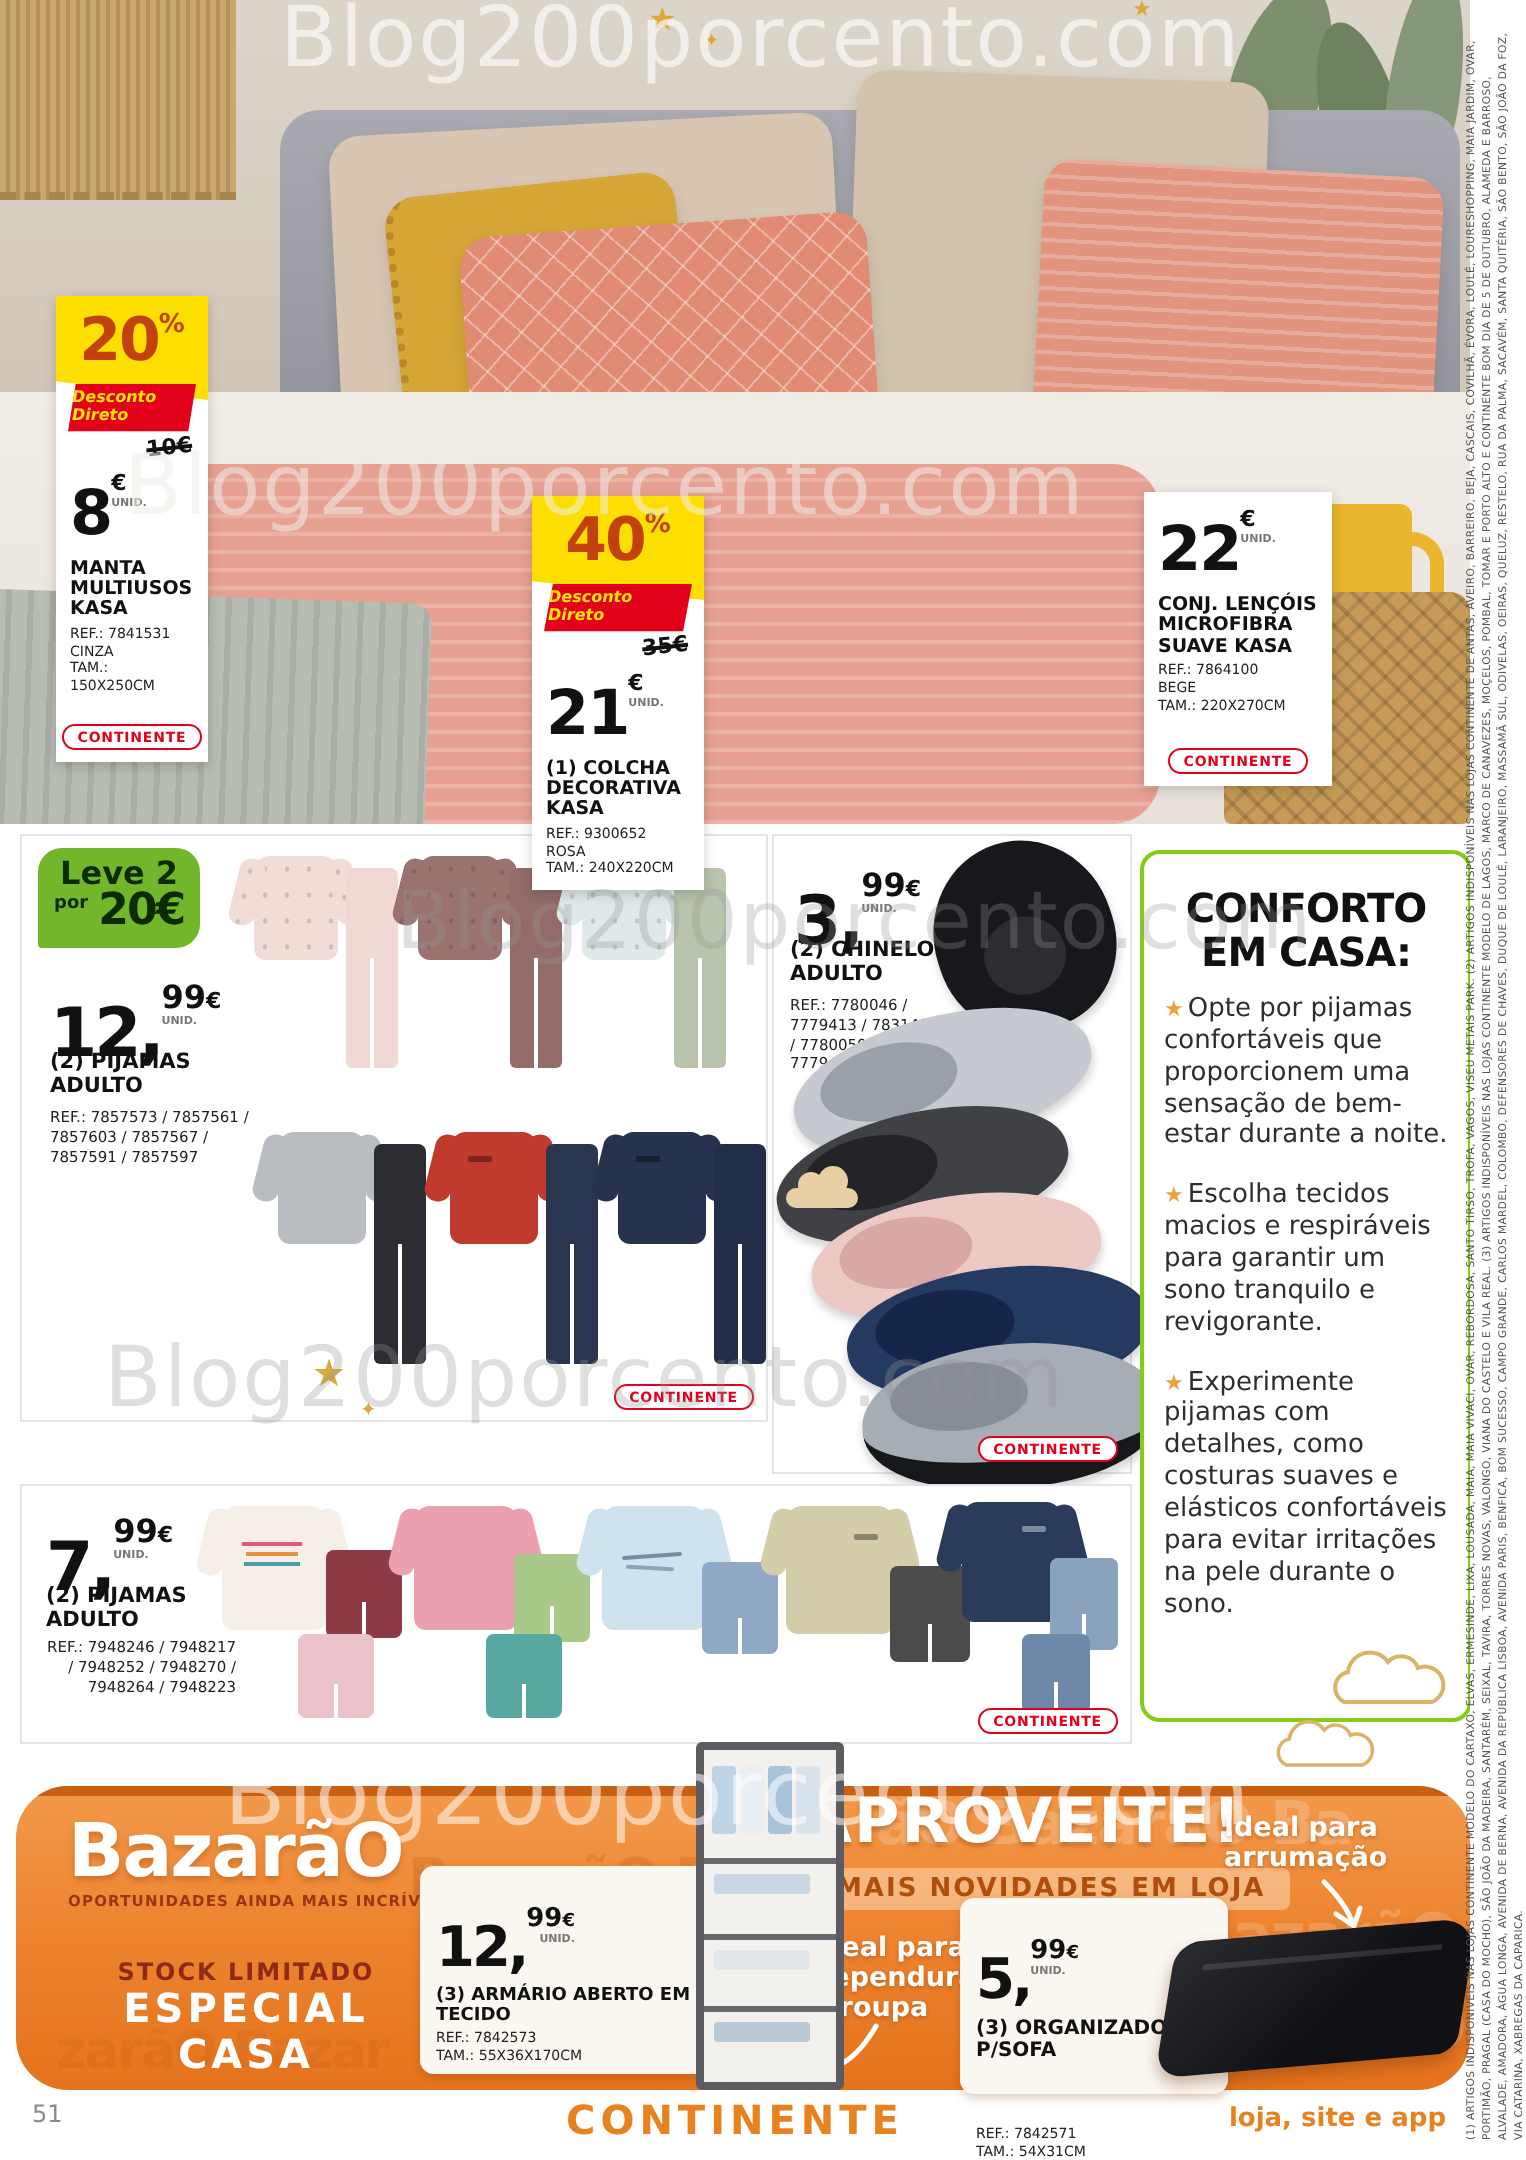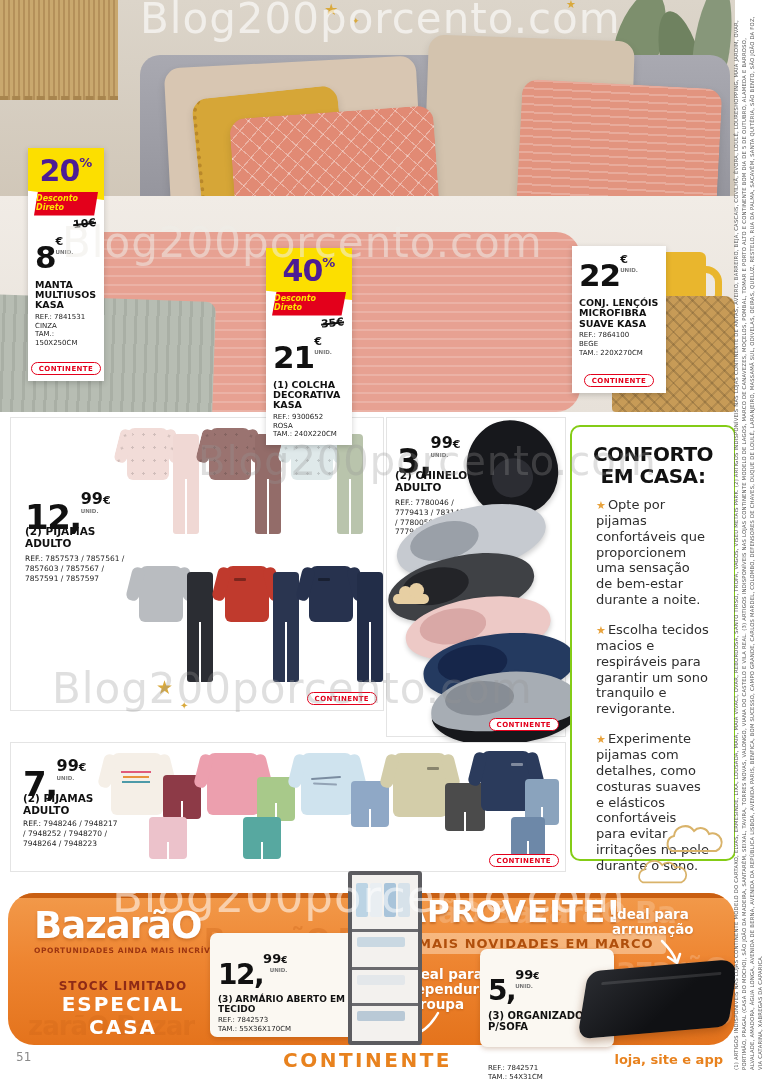--- a/index.html
+++ b/index.html
@@ -26,21 +26,21 @@
   .basket{background:
         repeating-linear-gradient(45deg,rgba(0,0,0,.14) 0 2px,transparent 2px 9px),
         repeating-linear-gradient(-45deg,rgba(0,0,0,.10) 0 2px,transparent 2px 9px),#c79b57;
         border-radius:10px 10px 4px 4px;}
   .mug{background:#e9b62d;border-radius:6px 6px 8px 8px;}
   .mug:after{content:"";position:absolute;right:-16px;top:14px;width:20px;height:30px;
         border:7px solid #e9b62d;border-left:none;border-radius:0 16px 16px 0;}
 
   
   .hbadge{position:absolute;background:#fff;box-shadow:0 2px 6px rgba(0,0,0,.18);padding-bottom:6px;z-index:10;}
-  .ybox{background:#fcdf00;text-align:center;font-weight:900;color:#4c1d95;
+  .ybox{background:#fcdf00;text-align:center;font-weight:900;color:#c2410c;
         padding:5px 2px 12px;clip-path:polygon(0 0,100% 0,100% 100%,0 82%);}
   .ybox .pct{font-size:30px;letter-spacing:-1px;}
   .ybox .pctsym{font-size:13px;vertical-align:14px;}
   .ribbon{background:#e3001b;color:#ffe500;font-weight:800;font-style:italic;
         font-size:8px;line-height:1.1;text-align:left;padding:3px 2px;
         margin:-8px 6px 0 6px;clip-path:polygon(6% 0,100% 0,94% 100%,0 100%);position:relative;}
   .oldprice{font-size:11px;font-weight:800;text-align:right;padding:3px 8px 0 0;
         text-decoration:line-through;text-decoration-thickness:2px;transform:rotate(-6deg);}
   .bigprice{padding:0 4px 0 7px;white-space:nowrap;}
   .p-int{font-weight:900;font-size:31px;letter-spacing:-1px;}
@@ -80,21 +80,21 @@
   .shorts:after{content:"";position:absolute;left:50%;bottom:0;width:2px;height:40%;background:#fff;transform:translateX(-50%);}
   .chest{position:absolute;left:9px;top:12px;width:12px;height:3px;background:rgba(0,0,0,.35);border-radius:1px;}
 
   
   .slip{position:absolute;border-radius:50% 50% 46% 46%;box-shadow:0 3px 5px rgba(0,0,0,.18);}
   .slip .open{position:absolute;left:10%;top:12%;width:46%;height:58%;border-radius:50%;}
 
   
   .conforto{position:absolute;border:2px solid #84cc16;border-radius:10px;background:#fff;}
   .cf-title{font-weight:900;font-size:20px;text-align:center;line-height:1.1;margin:16px 6px 10px;letter-spacing:-.5px;}
-  .cf-b{font-size:13px;line-height:1.22;color:#2e2e2e;margin:0 24px 14px;}
+  .cf-b{font-size:13px;line-height:1.22;color:#2e2e2e;margin:0 10px 14px;}
   .cf-star{color:#e8a33d;font-size:11px;margin-right:2px;}
 
   
   .wm{position:absolute;font-size:42px;font-weight:400;letter-spacing:1px;white-space:nowrap;pointer-events:none;z-index:12;}
 
   .goldstar{position:absolute;color:#d9a93c;z-index:11;}
 
   
   .banner{position:absolute;left:8px;top:893px;width:727px;height:152px;z-index:5;}
   .banner-bg{position:absolute;inset:0;border-radius:26px;overflow:hidden;
@@ -212,20 +212,25 @@
       <span class="p-int">22</span><span class="p-sup"><span class="p-cur">€</span><span class="p-unit">UNID.</span></span>
     </div>
     <div class="p-name">CONJ. LENÇÓIS MICROFIBRA SUAVE KASA</div>
     <div class="p-meta">REF.: 7864100</div>
     <div class="p-meta">BEGE</div>
     <div class="p-meta">TAM.: 220X270CM</div>
     <div style="text-align:center;margin-top:10px;"><span class="cpill">CONTINENTE</span></div>
   </div>
 
   <div class="pbox" style="left:10px;top:417px;width:372px;height:292px;">
+    <div class="gbadge" style="left:8px;top:6px;">
+      <span class="l1">Leve 2</span>
+      <span class="l2">por</span>
+      <span class="l3">20€</span>
+    </div>
     <div class="abs" style="left:14px;top:62px;white-space:nowrap;">
       <span class="bx-int">12,</span><span class="bx-sup"><span class="bx-cents">99</span><span class="bx-cur">€</span><span class="p-unit">UNID.</span></span>
     </div>
     <div class="abs bx-name" style="left:14px;top:108px;width:105px;">(2) PIJAMAS ADULTO</div>
     <div class="abs bx-refs" style="left:14px;top:134px;width:100px;">REF.: 7857573 / 7857561 / 7857603 / 7857567 / 7857591 / 7857597</div>
 
     <div class="abs" style="left:116px;top:10px;width:80px;height:130px;">
       <div class="pj-top" style="left:0;top:0;width:42px;height:52px;background-color:#f2dcd8;"></div>
       <div class="pants" style="left:46px;top:6px;width:26px;height:100px;background:#f0d8d4;"></div>
     </div>
@@ -302,21 +307,21 @@
   </div>
   <svg style="position:absolute;left:636px;top:858px;z-index:4;" width="54" height="28" viewBox="0 0 62 32">
     <path d="M8 28 a8 8 0 0 1 2-15 a11 11 0 0 1 20-5 a9 9 0 0 1 15 3 a8 8 0 0 1 7 17 z" fill="none" stroke="#d9b36a" stroke-width="2"></path>
   </svg>
 
   <div class="pbox" style="left:10px;top:742px;width:554px;height:128px;">
     <div class="abs" style="left:12px;top:4px;white-space:nowrap;">
       <span class="bx-int">7,</span><span class="bx-sup"><span class="bx-cents">99</span><span class="bx-cur">€</span><span class="p-unit">UNID.</span></span>
     </div>
     <div class="abs bx-name" style="left:12px;top:50px;width:100px;">(2) PIJAMAS ADULTO</div>
-    <div class="abs bx-refs" style="left:12px;top:74px;width:95px;">REF.: 7948246 / 7948217 / 7948252 / 7948270 / 7948264 / 7948223</div>
+    <div class="abs bx-refs" style="left:12px;top:74px;width:95px;text-align:right;">REF.: 7948246 / 7948217 / 7948252 / 7948270 / 7948264 / 7948223</div>
 
     <div class="abs" style="left:100px;top:8px;width:96px;height:112px;">
       <div class="pj-top plain" style="left:0;top:2px;width:52px;height:62px;background-color:#f5efe7;">
         <span style="position:absolute;left:10px;top:18px;width:30px;height:2px;background:#e05a7a;"></span>
         <span style="position:absolute;left:12px;top:23px;width:26px;height:2px;background:#e8923c;"></span>
         <span style="position:absolute;left:11px;top:28px;width:28px;height:2px;background:#4d9aa8;"></span>
       </div>
       <div class="shorts" style="left:52px;top:24px;width:38px;height:44px;background:#8d3a47;"></div>
       <div class="shorts" style="left:38px;top:66px;width:38px;height:42px;background:#ecc2cb;"></div>
     </div>
@@ -386,21 +391,21 @@
       <span class="hang" style="left:4px;background:#bcd4e4;"></span>
       <span class="hang" style="left:18px;background:#e9eef2;"></span>
       <span class="hang" style="left:32px;background:#a9c4da;"></span>
       <span class="hang" style="left:46px;background:#d7e2ea;"></span>
       <span class="fold" style="left:5px;top:62px;width:48px;background:#c9d8e2;"></span>
       <span class="fold" style="left:5px;top:100px;width:48px;background:#e3e7ea;"></span>
       <span class="fold" style="left:5px;top:136px;width:48px;background:#b9c9d6;"></span>
     </div>
 
     <div class="abs aprov" style="left:394px;top:0px;">APROVEITE!</div>
-    <div class="abs" style="left:398px;top:40px;"><span class="novid">MAIS NOVIDADES EM MARCO</span></div>
+    <div class="abs" style="left:398px;top:40px;"><span class="novid">MAIS NOVIDADES EM LOJA</span></div>
 
     <div class="hint" style="left:398px;top:74px;">
       <span>Ideal para</span><br>
       <span>dependurar</span><br>
       <span>a roupa</span>
     </div>
     <svg style="position:absolute;left:396px;top:118px;" width="40" height="30" viewBox="0 0 40 30">
       <path d="M34 2 C26 16 18 22 8 24" fill="none" stroke="#fff" stroke-width="2.5" stroke-linecap="round"></path>
       <path d="M14 18 L6 25 L16 27" fill="none" stroke="#fff" stroke-width="2.5" stroke-linecap="round" stroke-linejoin="round"></path>
     </svg>

